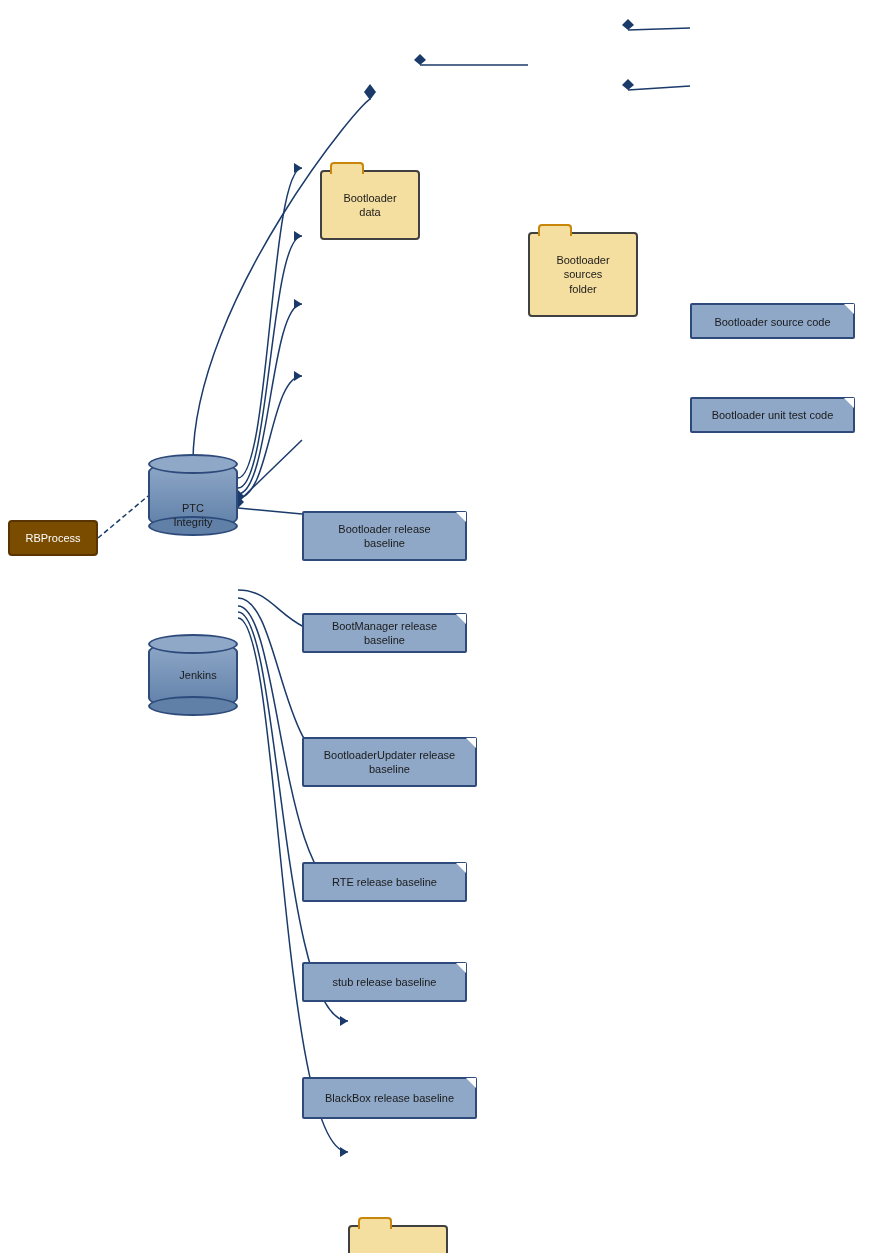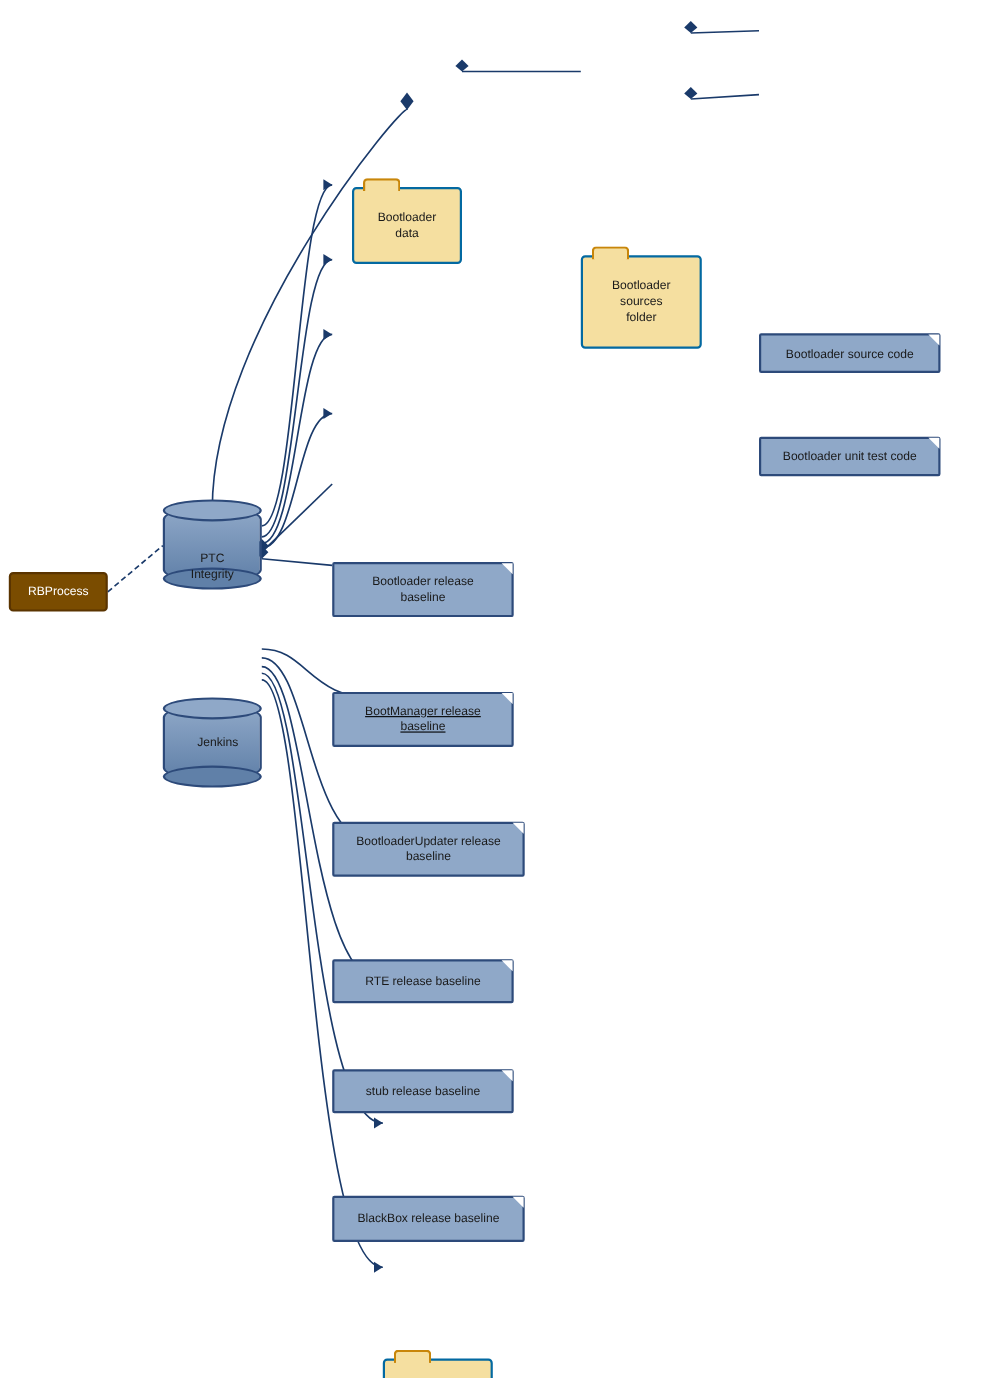--- a/index.html
+++ b/index.html
@@ -23,21 +23,21 @@
       position: absolute;
       display: flex;
       align-items: center;
       justify-content: center;
       text-align: center;
     }
 
     
     .folder-node {
       background: #f5dfa0;
-      border: 2px solid #0369a1;
+      border: 2px solid #404040;
       border-radius: 4px;
       padding: 8px 6px;
       position: relative;
     }
     .folder-node::before {
       content: '';
       position: absolute;
       top: -10px;
       left: 8px;
       width: 30px;
@@ -202,21 +202,21 @@
 
 <div class="node doc-node" style="left:690px;top:66px;width:165px;height:36px;">
   <span class="node-label">Bootloader unit test code</span>
 </div>
 
 <div class="node doc-node" style="left:302px;top:144px;width:165px;height:50px;">
   <span class="node-label" style="white-space:pre-line;">Bootloader release
 baseline</span>
 </div>
 
-<div class="node doc-node" style="left:302px;top:212px;width:165px;height:50px;text-decoration:underline;">
+<div class="node doc-node" style="left:302px;top:196px;width:165px;height:40px;">
   <span class="node-label" style="white-space:pre-line;">BootManager release
 baseline</span>
 </div>
 
 <div class="node doc-node" style="left:302px;top:280px;width:175px;height:50px;">
   <span class="node-label" style="white-space:pre-line;">BootloaderUpdater release
 baseline</span>
 </div>
 
 <div class="node doc-node" style="left:302px;top:355px;width:165px;height:40px;">

